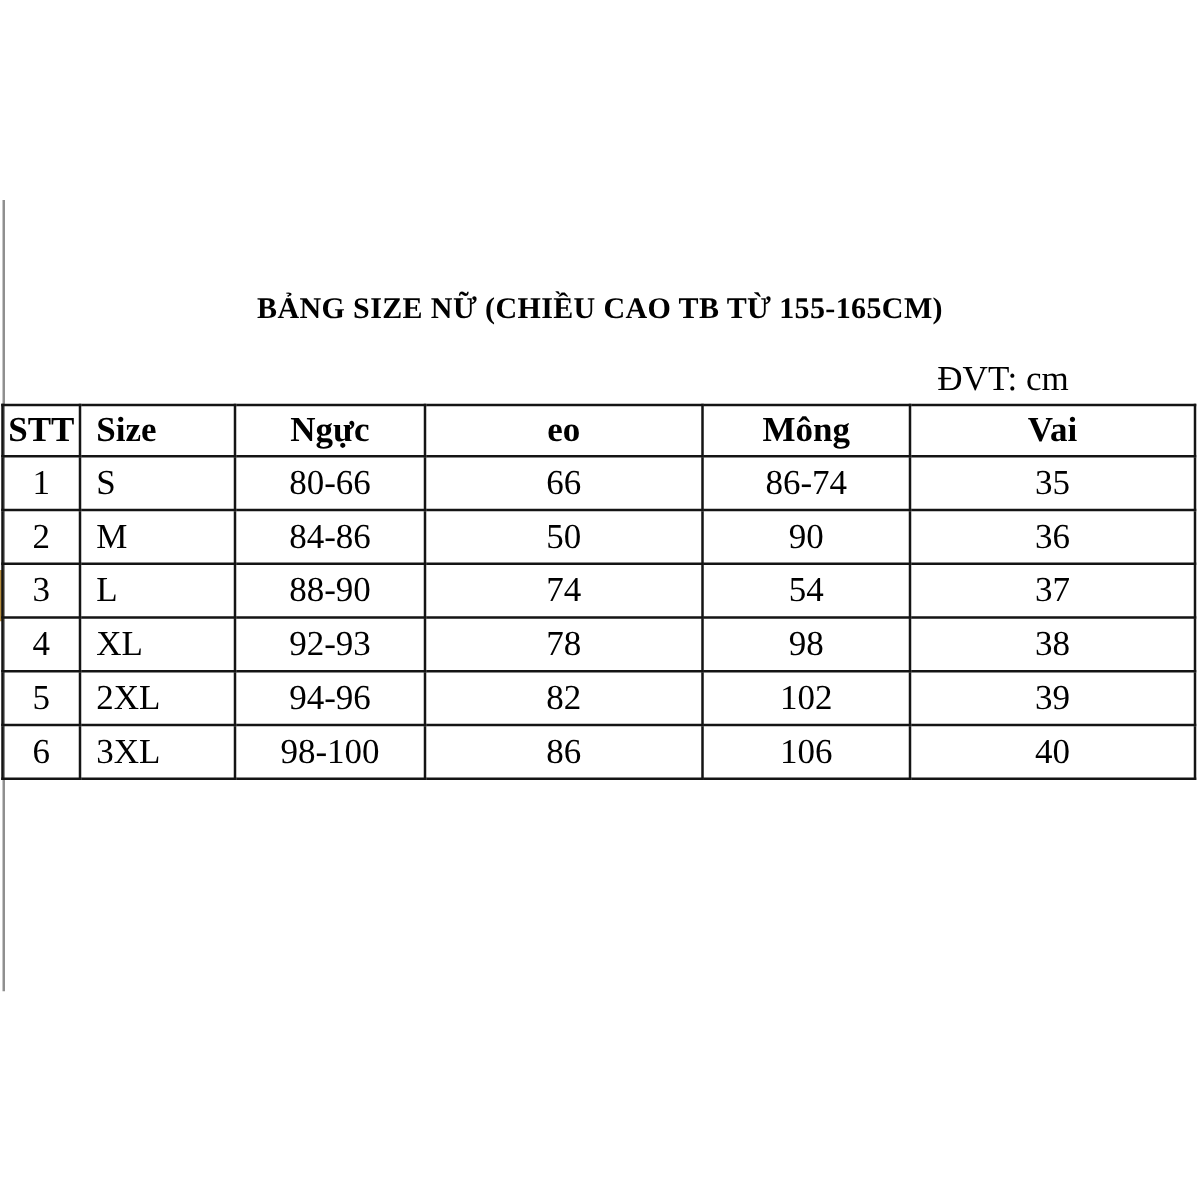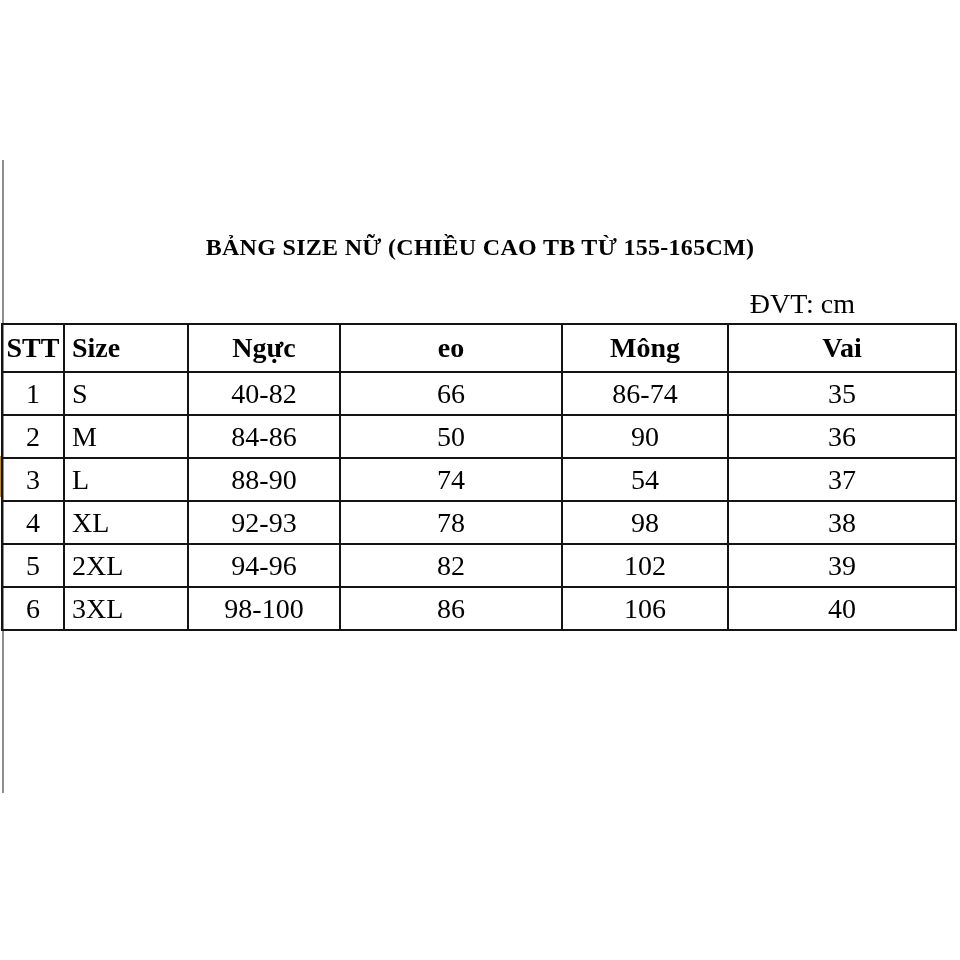--- a/index.html
+++ b/index.html
@@ -41,23 +41,23 @@
   .size-table th, .size-table td {
     border:2px solid #141414;
     font-size:28px;
     text-align:center;
     vertical-align:middle;
     padding:0;
     height:43px;
     overflow:hidden;
     white-space:nowrap;
   }
-  .size-table th { font-weight:bold; height:48px; }
+  .size-table th { font-weight:bold; height:41px; }
   .size-table th:nth-child(2), .size-table td:nth-child(2) {
-    text-align:left; padding-left:7px;
+    text-align:left; padding-left:12px;
   }
 </style>
 </head>
 <body>
 
 <div class="page">
 
   <div class="left-edge-line"></div>
   <div class="row3-accent"></div>
 
@@ -81,21 +81,21 @@
         <th>Ngực</th>
         <th>eo</th>
         <th>Mông</th>
         <th>Vai</th>
       </tr>
     </thead>
     <tbody>
         <tr>
           <td>1</td>
           <td>S</td>
-          <td>40-82</td>
+          <td>80-66</td>
           <td>66</td>
           <td>86-74</td>
           <td>35</td>
         </tr>
         <tr>
           <td>2</td>
           <td>M</td>
           <td>84-86</td>
           <td>50</td>
           <td>90</td>

